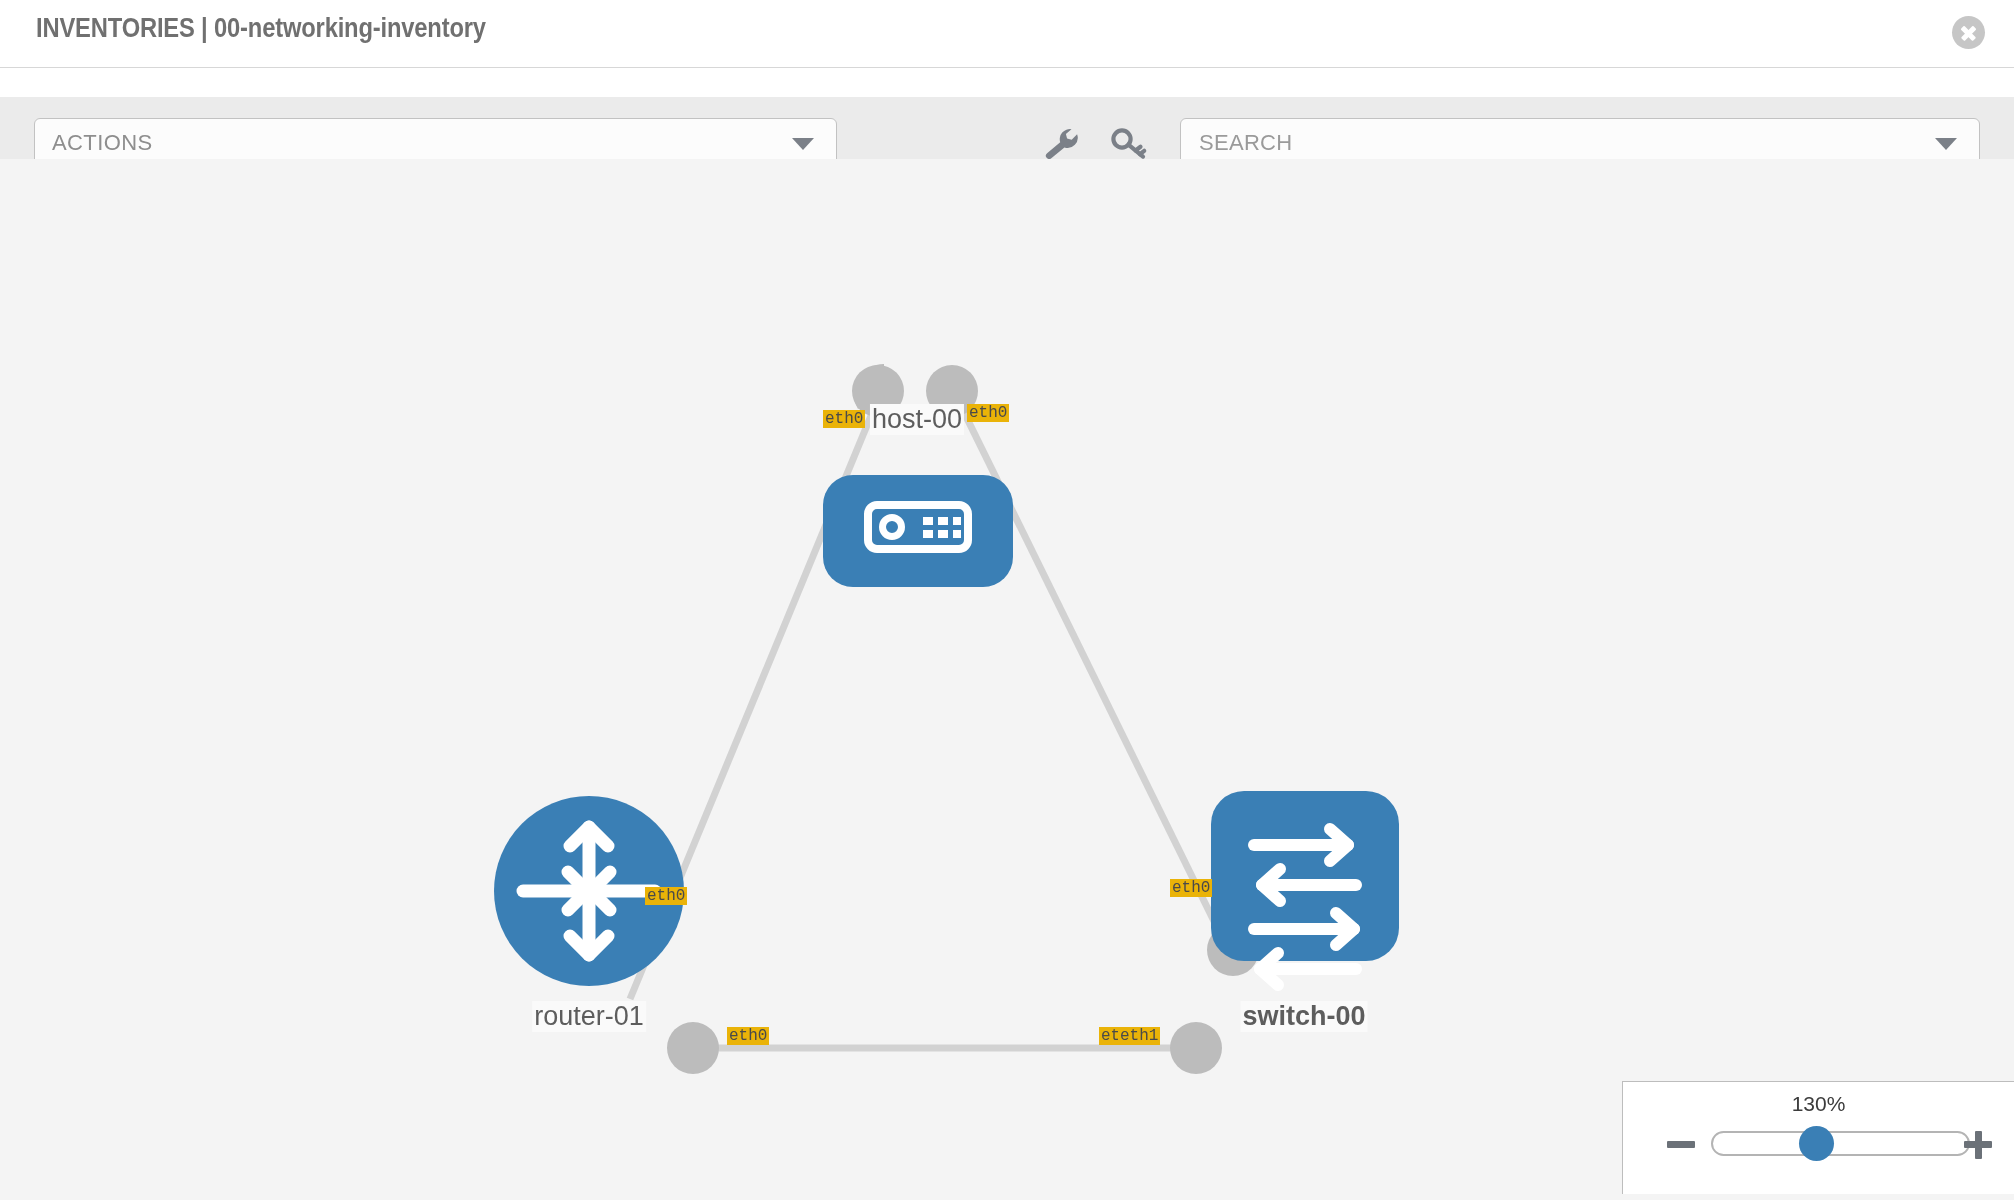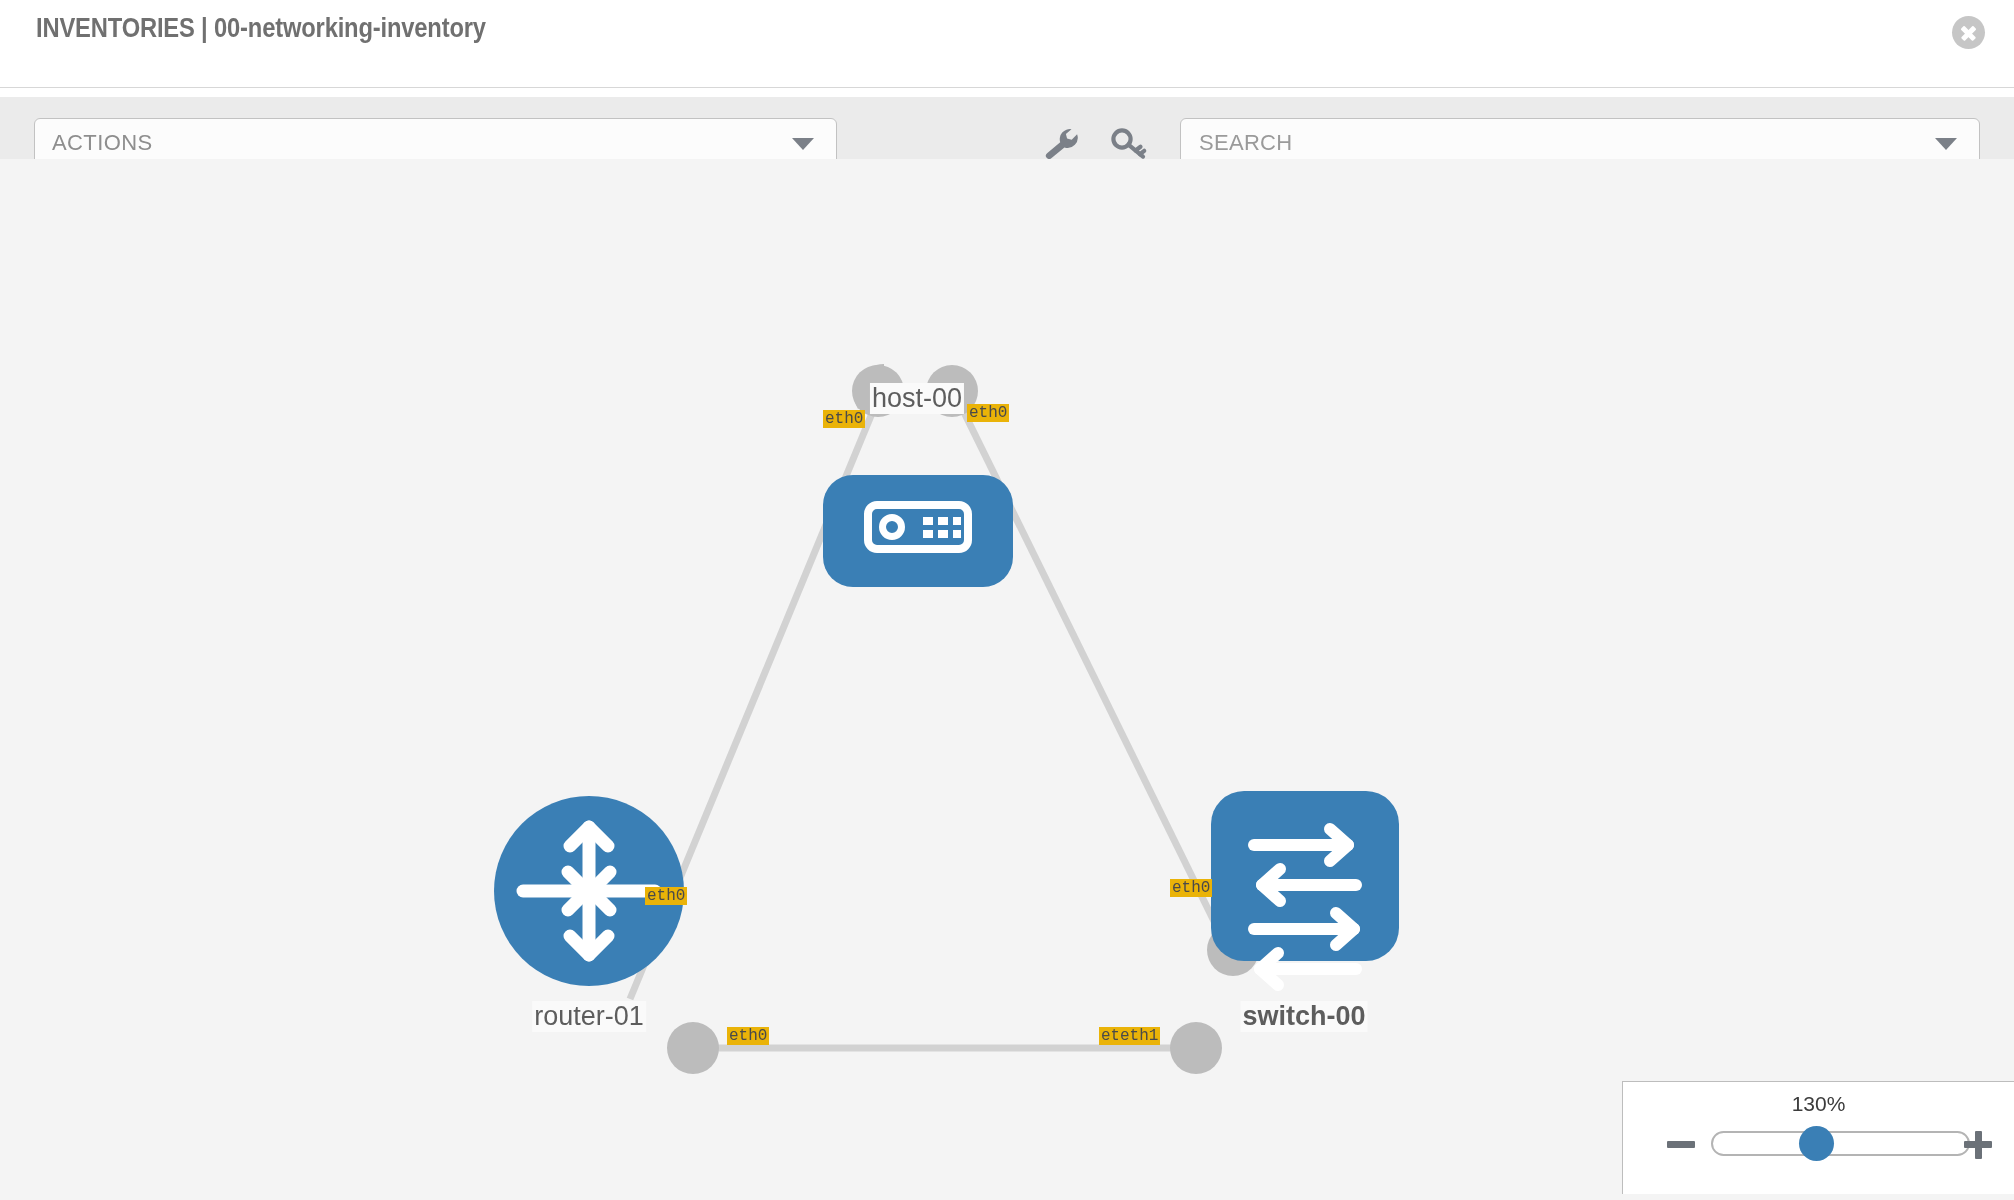--- a/index.html
+++ b/index.html
@@ -17,21 +17,21 @@
     width: 2014px;
     height: 1200px;
     background: #ffffff;
   }
 
   
   .header {
     position: absolute;
     left: 0; top: 0;
     width: 2014px;
-    height: 88px;
+    height: 68px;
     background: #ffffff;
     border-bottom: 1px solid #d7d7d7;
     text-align: center;
   }
   .page-title {
     position: absolute;
     left: 36px;
     top: 13px;
     font-family: "Liberation Sans Narrow", "Liberation Sans", sans-serif;
     font-size: 27px;
@@ -337,21 +337,21 @@
 
           <line x1="14" y1="102" x2="114" y2="102"></line>
           <polyline points="96,86 114,102 96,118"></polyline>
 
           <line x1="116" y1="142" x2="20" y2="142"></line>
           <polyline points="38,126 20,142 38,158"></polyline>
         </g>
       </g>
     </svg>
 
-    <div class="node-label" style="left:917px; top:224px;">host-00</div>
+    <div class="node-label" style="left:917px; top:245px;">host-00</div>
 
     <div class="node-label" style="left:589px; top:842px;">router-01</div>
 
     <div class="node-label" style="left:1304px; top:842px;font-weight:bold;">switch-00</div>
 
     <div class="iface-label" style="left:823px; top:251px;">eth0</div>
 
     <div class="iface-label" style="left:967px; top:245px;">eth0</div>
 
     <div class="iface-label" style="left:645px; top:728px;">eth0</div>

